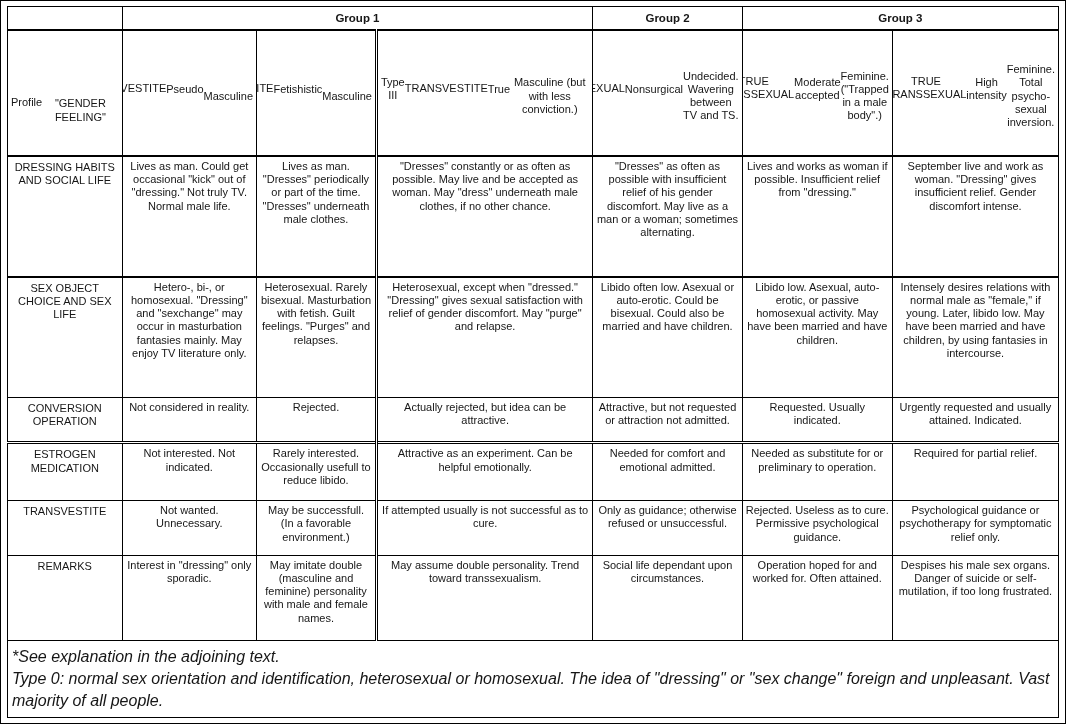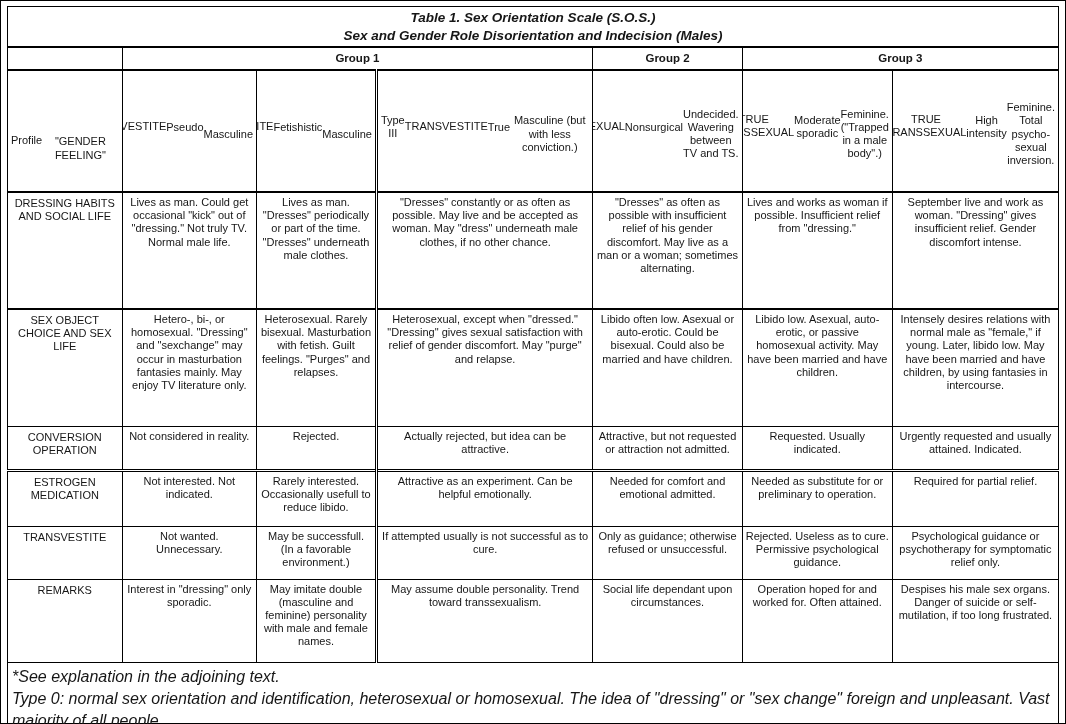--- a/index.html
+++ b/index.html
@@ -58,26 +58,20 @@
       <col style="width:10.9%">
       <col style="width:12.8%">
       <col style="width:11.4%">
       <col style="width:20.6%">
       <col style="width:14.2%">
       <col style="width:14.3%">
       <col style="width:15.8%">
     </colgroup>
 
     <tbody>
-        <tr class="title-row" style="height:37px">
-      <td colspan="7" class="title-cell">
-        <div class="title-line">Table 1. Sex Orientation Scale (S.O.S.)</div>
-        <div class="title-line">Sex and Gender Role Disorientation and Indecision (Males)</div>
-      </td>
-    </tr>
 
     <tr class="group-row" style="height:23px">
       <td class="corner-cell"></td>
       <td colspan="3" class="group-cell">Group 1</td>
       <td class="group-cell">Group 2</td>
       <td colspan="2" class="group-cell">Group 3</td>
     </tr>
 
     <tr class="profile-row" style="height:122px">
       <td>
@@ -115,21 +109,21 @@
           <div class="p-type">Type IV</div>
           <div class="p-name">TRANSSEXUAL</div>
           <div class="p-subtype">Nonsurgical</div>
           <div class="p-feeling">Undecided. Wavering between TV and TS.</div>
         </div>
       </td>
       <td>
         <div class="profile-stack">
           <div class="p-type">Type V</div>
           <div class="p-name">TRUE TRANSSEXUAL</div>
-          <div class="p-subtype">Moderate sporadic</div>
+          <div class="p-subtype">Moderate accepted</div>
           <div class="p-feeling">Feminine. ("Trapped in a male body".)</div>
         </div>
       </td>
       <td>
         <div class="profile-stack">
           <div class="p-type">Type VI</div>
           <div class="p-name">TRUE TRANSSEXUAL</div>
           <div class="p-subtype">High intensity</div>
           <div class="p-feeling">Feminine. Total psycho-sexual inversion.</div>
         </div>

